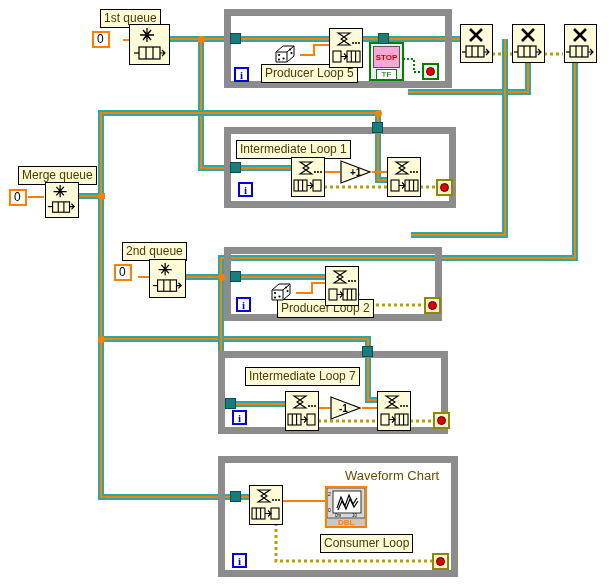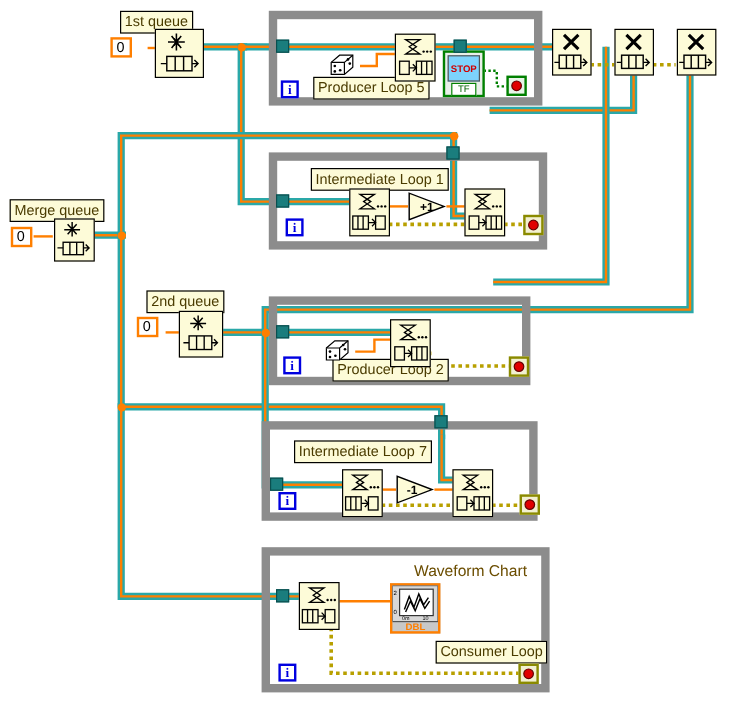--- a/index.html
+++ b/index.html
@@ -267,21 +267,21 @@
     </g>
     <g stroke="#000" stroke-width="1.2" fill="none">
       <path d="M4,28 H9"></path>
       <rect x="9" y="22" width="21" height="12"></rect>
       <path d="M16,22 V34 M23,22 V34"></path>
       <path d="M30,28 H35 M32,25 L35,28 L32,31"></path>
     </g>
   </svg>
 </div>
 
-<div class="node lbl" style="left:8px; top:166px;">Merge queue</div>
+<div class="node lbl" style="left:18px; top:166px;">Merge queue</div>
 
 <div class="node const" style="left:9px; top:189px; width:18px;">0</div>
 
 <div class="node fn" style="left:45px; top:182px; width:34px; height:36px;">
   <svg width="32" height="34" viewBox="0 0 34 36">
     <g stroke="#000" stroke-width="1.3" fill="none">
       <path d="M11,4 L19,13 M19,4 L11,13 M15,2 L15,15 M8,9 L22,9"></path>
     </g>
     <g stroke="#000" stroke-width="1.2" fill="none">
       <path d="M2,25 H7"></path>
@@ -385,36 +385,36 @@
     <g stroke="#000" stroke-width="1.1" fill="none">
       <rect x="3" y="22" width="8" height="11"></rect>
       <path d="M11,27.5 H17 M14,24.5 L17,27.5 L14,30.5"></path>
       <rect x="17" y="22" width="13" height="11"></rect>
       <path d="M21.3,22 V33 M25.6,22 V33"></path>
     </g>
   </svg>
 </div>
 
 <div class="node stopctl" style="left:369px; top:42px; width:35px; height:39px;">
-  <div style="background:#7dd3fc;border:1px solid #555;height:20px;display:flex;align-items:center;justify-content:center;">
+  <div style="background:#f9a8d4;border:1px solid #555;height:20px;display:flex;align-items:center;justify-content:center;">
     <span style="color:#d00000;font-size:8px;font-weight:bold;font-family:'Liberation Sans',sans-serif;letter-spacing:0px;">STOP</span>
   </div>
   <div style="background:#ffffff;border:1px solid #007f00;color:#006000;font-size:8px;line-height:9px;text-align:center;width:19px;margin:1px auto 0 auto;font-family:'Liberation Sans',sans-serif;">TF</div>
 </div>
 
 <div class="node cond green" style="left:422px; top:63px;">
     <i></i>
   </div>
 
 <div class="node tunnel" style="left:230px; top:33px;"></div>
 <div class="node tunnel" style="left:378px; top:33px;"></div>
 
 <div class="node iter" style="left:238px; top:182px;">i</div>
 
-<div class="node lbl" style="left:259px; top:140px;">Intermediate Loop 1</div>
+<div class="node lbl" style="left:236px; top:140px;">Intermediate Loop 1</div>
 
 <div class="node fn" style="left:291px; top:157px; width:34px; height:40px;">
   <svg width="32" height="38" viewBox="0 0 32 38">
     <g stroke="#000" stroke-width="1.1" fill="none">
       <path d="M8,4 H20 L11,10 L20,16 H8 L17,10 Z"></path>
     </g>
     <g fill="#000">
         <circle cx="23" cy="14" r="1"></circle>
         <circle cx="26" cy="14" r="1"></circle>
         <circle cx="29" cy="14" r="1"></circle>
@@ -594,21 +594,21 @@
       <path d="M11,22 L15,13 L19,21 L23,11 L27,19 L31,13"></path>
     </g>
     <text x="1" y="8" font-size="5" fill="#000" font-family="Liberation Sans, sans-serif">2</text>
     <text x="1" y="24" font-size="5" fill="#000" font-family="Liberation Sans, sans-serif">0</text>
     <text x="8" y="29" font-size="4.5" fill="#000" font-family="Liberation Sans, sans-serif">0m</text>
     <text x="25" y="29" font-size="4.5" fill="#000" font-family="Liberation Sans, sans-serif">10</text>
     <text x="11" y="37" font-size="8" fill="#ff7f00" font-weight="bold" font-family="Liberation Sans, sans-serif">DBL</text>
   </svg>
 </div>
 
-<div class="node lbl" style="left:320px; top:534px;margin-left:43px;">Consumer Loop</div>
+<div class="node lbl" style="left:320px; top:534px;">Consumer Loop</div>
 
 <div class="node cond" style="left:432px; top:553px;">
     <i></i>
   </div>
 
 <div class="node tunnel" style="left:230px; top:491px;"></div>
 
 <div class="node junc" style="left:198px; top:36px;"></div>
 <div class="node junc" style="left:98px; top:193px;"></div>
 <div class="node junc" style="left:218px; top:274px;"></div>

